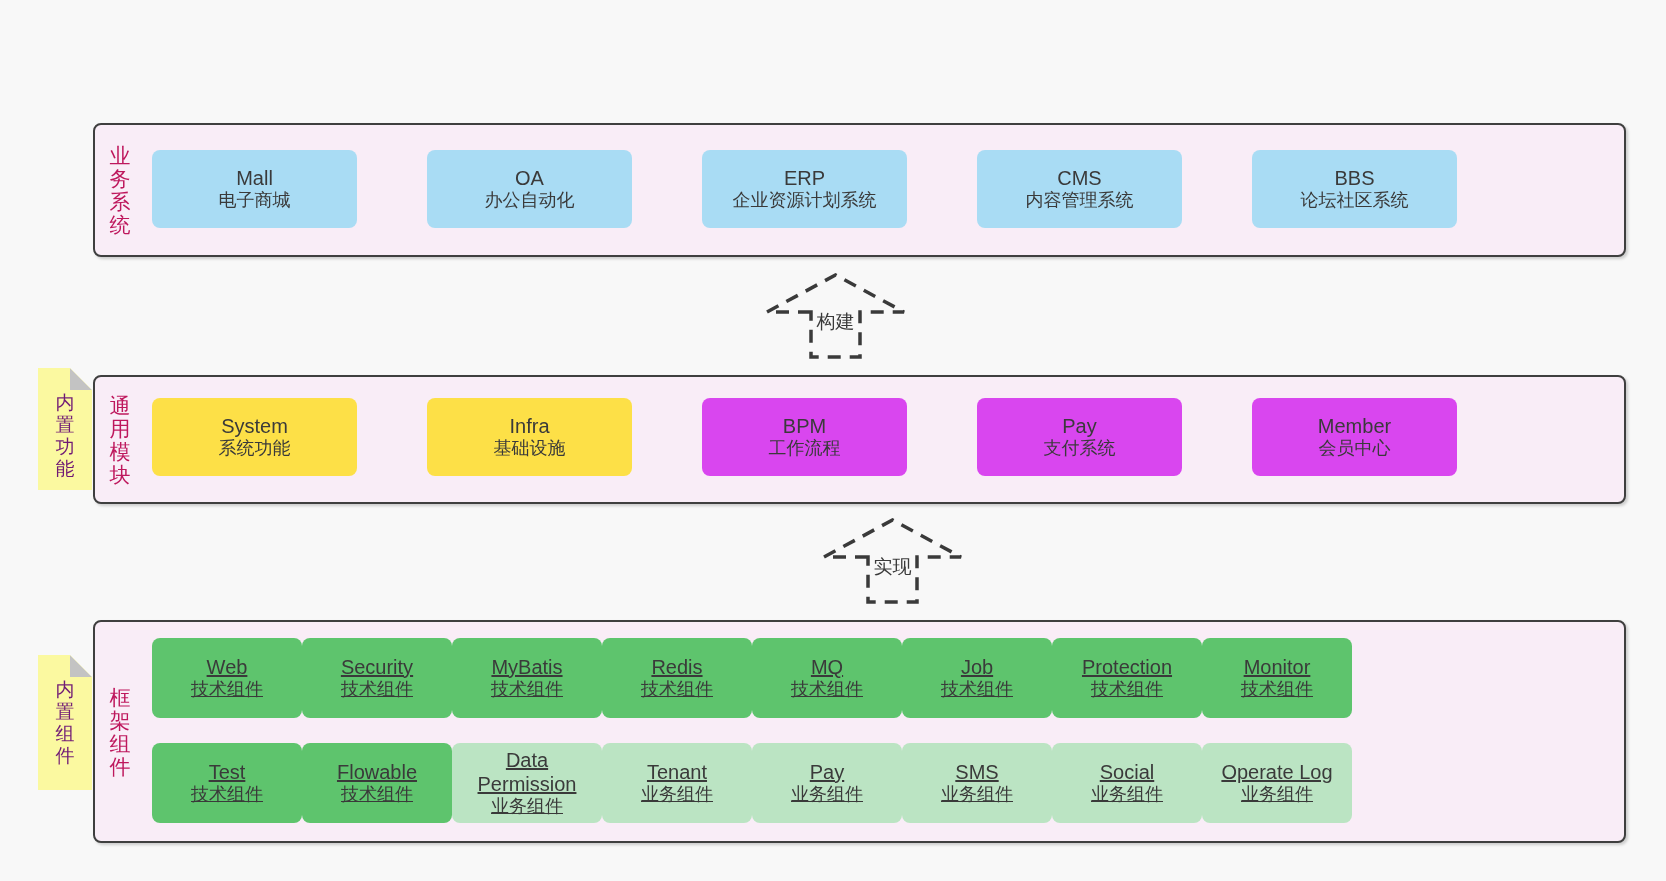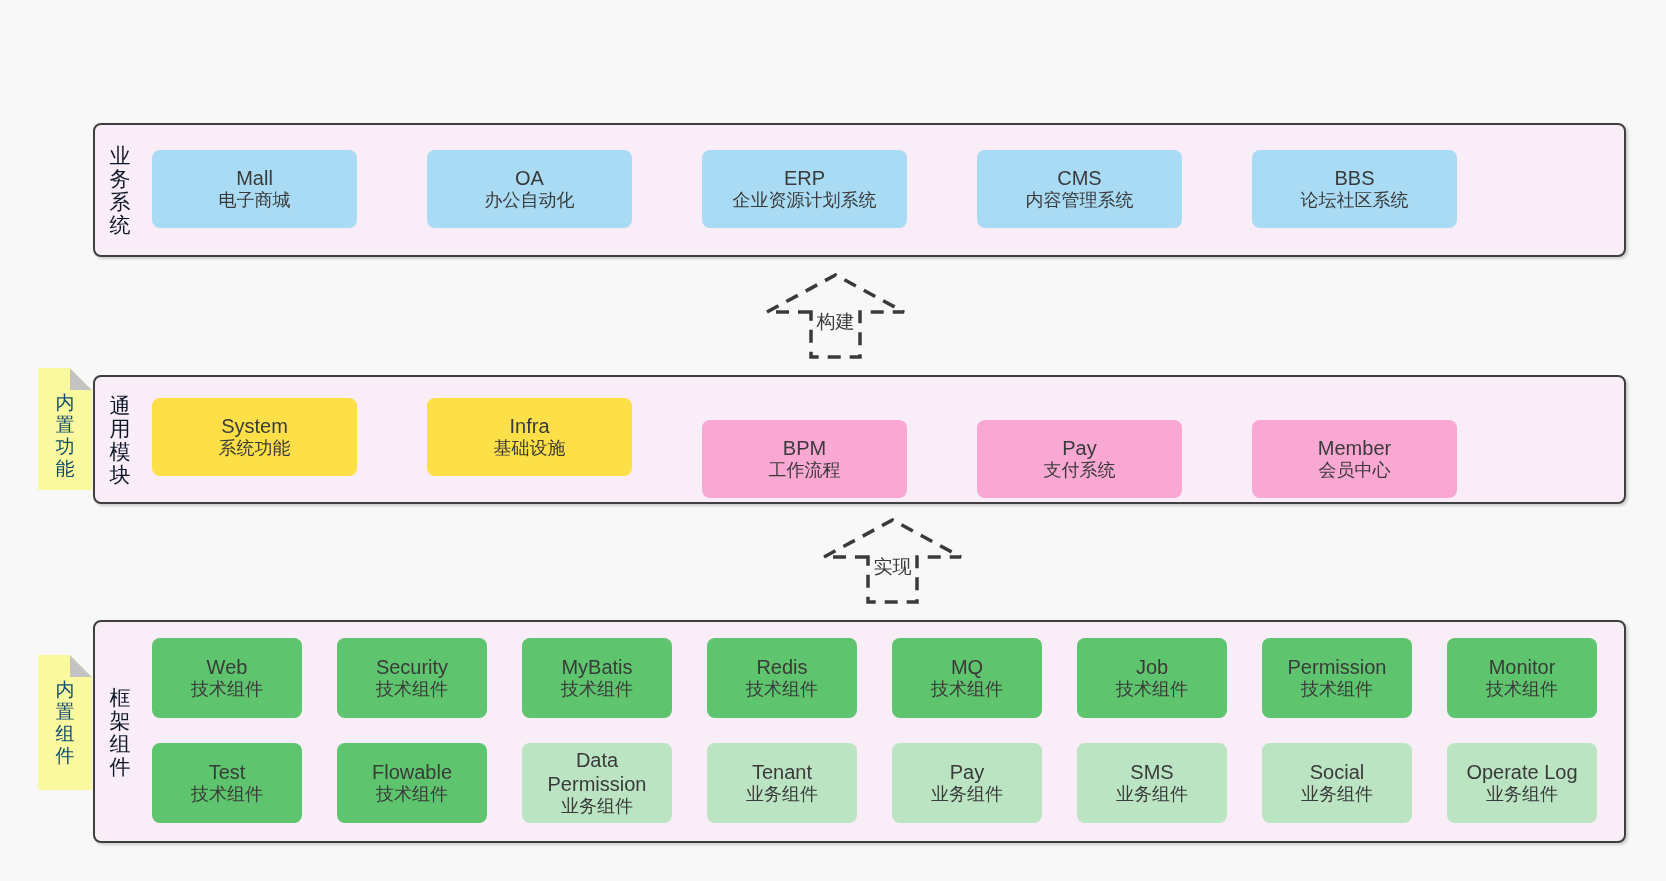--- a/index.html
+++ b/index.html
@@ -11,55 +11,55 @@
     position:absolute;left:93px;width:1533px;background:#f9edf7;
     border:2px solid #3f3f3f;border-radius:8px;box-sizing:border-box;
     box-shadow:2px 2px 3px rgba(0,0,0,0.18);z-index:2;
   }
   #panel-business{top:123px;height:134px;}
   #panel-modules{top:375px;height:129px;}
   #panel-components{top:620px;height:223px;}
   .side-label{
     position:absolute;left:12px;top:50%;transform:translateY(-50%);
     width:26px;text-align:center;word-break:break-all;
-    font-size:21px;line-height:23px;color:#0f172a;
+    font-size:21px;line-height:23px;color:#be185d;
   }
   .row{position:absolute;left:57px;display:flex;}
   .row.cols6{gap:70px;}
-  .row.cols8{gap:35px;}
+  .row.cols8{text-decoration:underline;}
   #panel-business .row{top:25px;}
   #panel-modules .row{top:21px;}
   #panel-components .row-1{top:16px;}
   #panel-components .row-2{top:121px;justify-content:flex-end;}
   .box{
     display:flex;flex-direction:column;justify-content:center;align-items:center;
     border-radius:8px;text-align:center;line-height:1.22;box-sizing:border-box;padding:2px 6px;
   }
   .cols6 .box{width:205px;height:78px;}
   .cols8 .box{width:150px;height:80px;}
   .box-en{font-size:20px;}
   .box-zh{font-size:18px;}
   .c-blue{background:#a9dcf4;}
   .c-red{background:#fde047;}
-  .c-pink{background:#f9a8d4;margin-top:22px;}
+  .c-pink{background:#d946ef;}
   .c-green{background:#5ec46d;}
   .c-lgreen{background:#bbe4c3;}
   .note{
     position:absolute;left:38px;width:54px;background:#fbf9a0;z-index:1;
     clip-path:polygon(0 0,calc(100% - 22px) 0,100% 22px,100% 100%,0 100%);
   }
   #note-modules{top:368px;height:122px;}
   #note-components{top:655px;height:135px;}
   .note-fold{
     position:absolute;top:0;right:0;width:22px;height:22px;background:#c3c3c3;
     clip-path:polygon(0 0,100% 100%,0 100%);
   }
   .note-text{
     margin:24px auto 0 auto;width:22px;text-align:center;word-break:break-all;
-    font-size:19px;line-height:22px;color:#0c4a6e;
+    font-size:19px;line-height:22px;color:#701a75;
   }
   .arrow{position:absolute;width:141px;height:86px;z-index:3;}
   .arrow svg{overflow:visible;display:block;}
   .arrow-label{
     position:absolute;left:50%;top:36px;transform:translateX(-50%);
     background:#f8f8f8;padding:0 3px;font-size:19px;white-space:nowrap;color:#3a3a3a;
   }
   #arrow-build{left:765px;top:273px;}
   #arrow-implement{left:822px;top:518px;}
 </style>
@@ -163,21 +163,21 @@
       </div>
       <div class="box c-green">
         <div class="box-en">MQ</div>
         <div class="box-zh">技术组件</div>
       </div>
       <div class="box c-green">
         <div class="box-en">Job</div>
         <div class="box-zh">技术组件</div>
       </div>
       <div class="box c-green">
-        <div class="box-en">Permission</div>
+        <div class="box-en">Protection</div>
         <div class="box-zh">技术组件</div>
       </div>
       <div class="box c-green">
         <div class="box-en">Monitor</div>
         <div class="box-zh">技术组件</div>
       </div>
     </div>
     <div class="row cols8 row-2">
       <div class="box c-green">
         <div class="box-en">Test</div>

